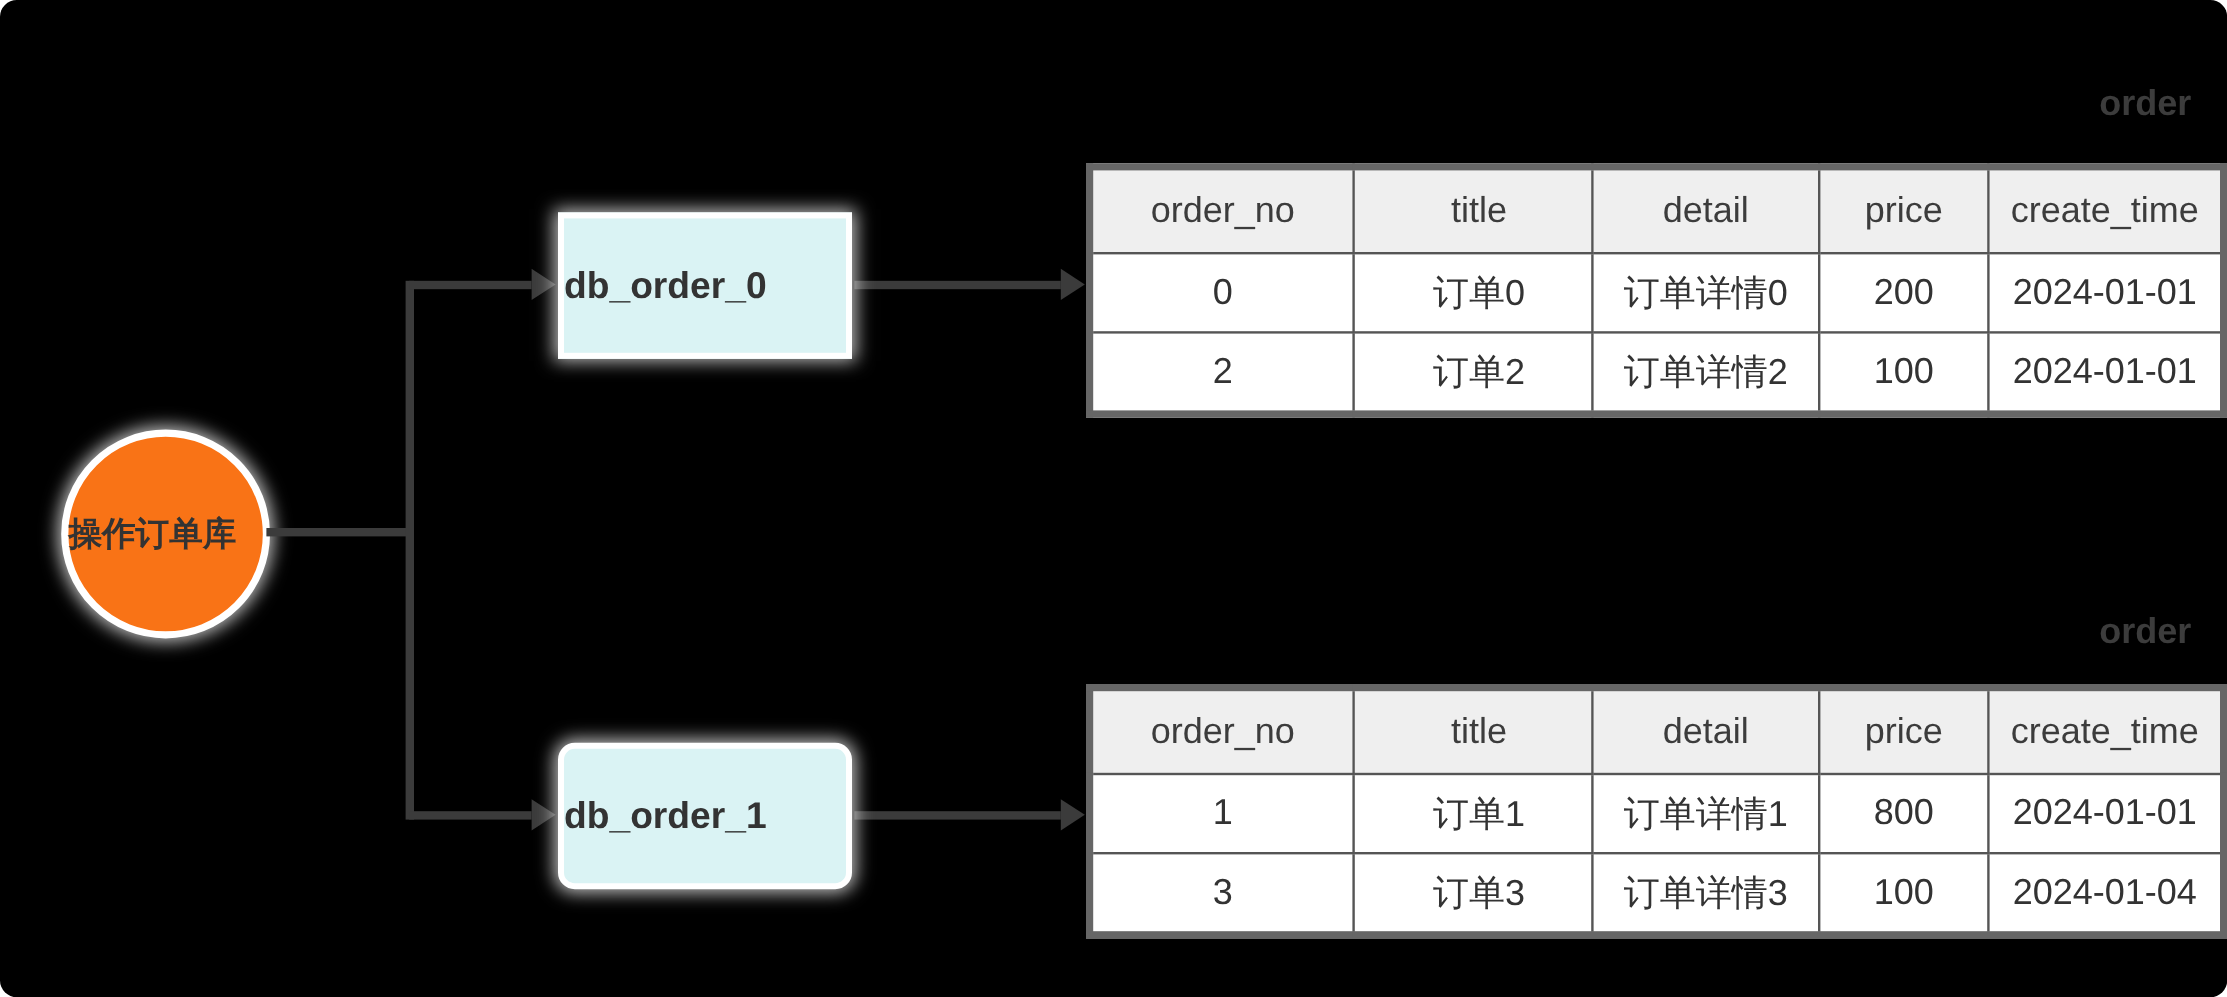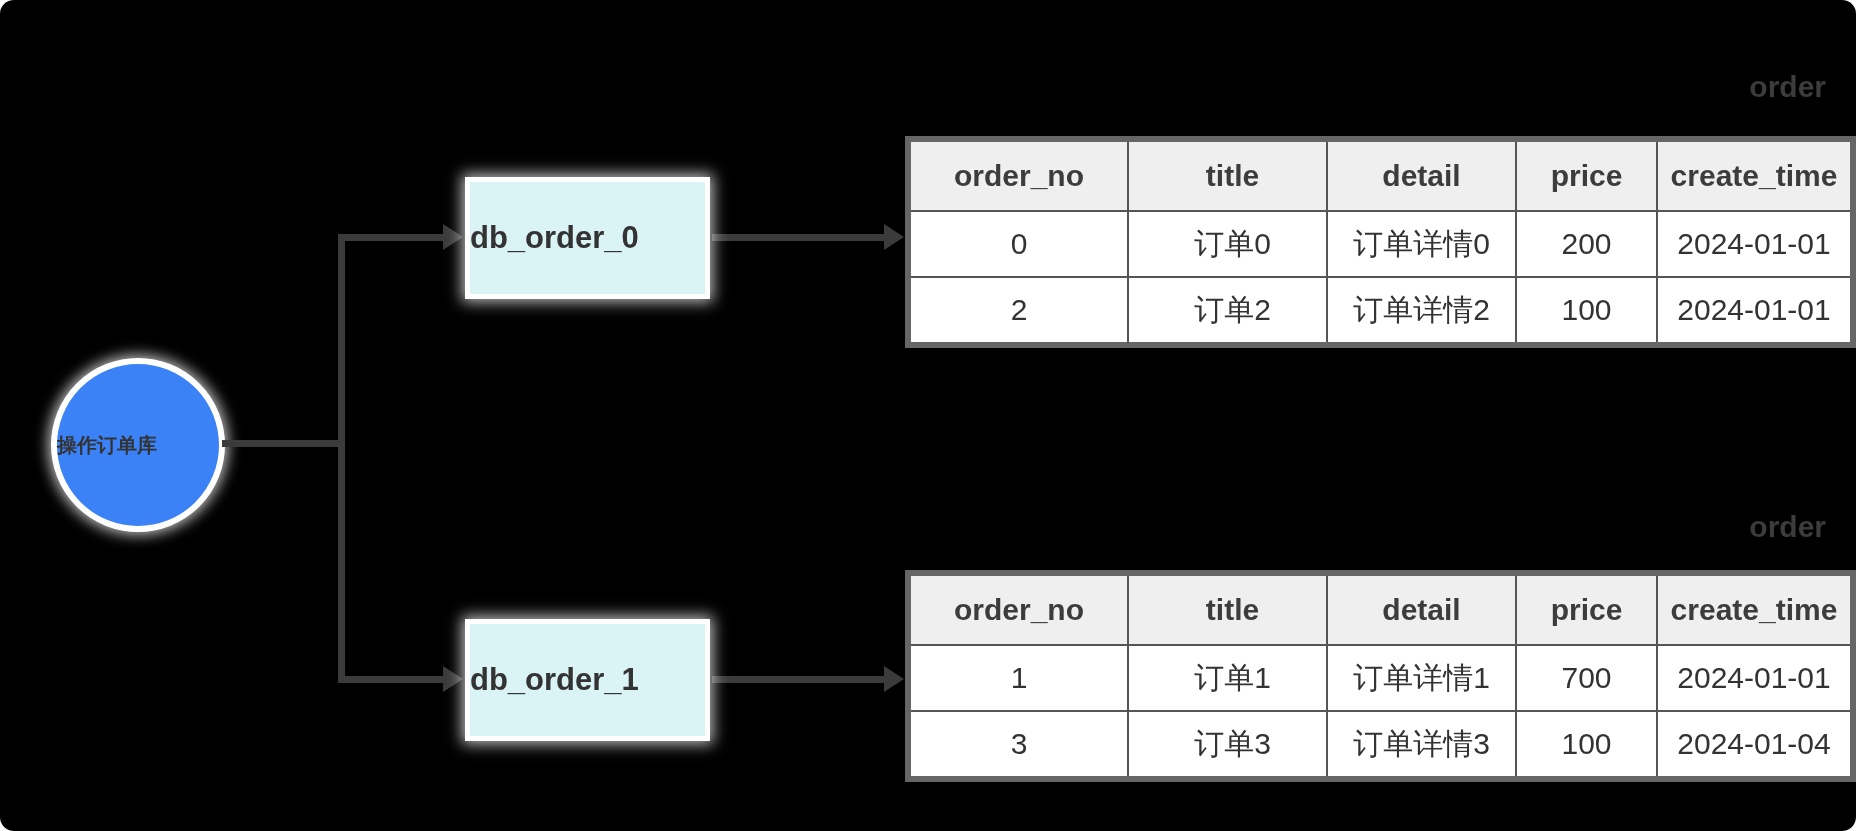--- a/index.html
+++ b/index.html
@@ -4,25 +4,25 @@
 <style>
   html,body{margin:0;padding:0;background:#ffffff;}
   body{font-family:"Liberation Sans","DejaVu Sans",sans-serif;}
   .canvas{position:relative;width:1856px;height:831px;background:#000000;border-radius:14px;overflow:hidden;}
 
   
   .node{position:absolute;display:flex;align-items:center;justify-content:flex-start;
         box-sizing:border-box;color:#333;font-weight:bold;
         box-shadow:0 0 14px 3px rgba(255,255,255,0.75);}
   .circle{left:51px;top:358px;width:174px;height:174px;border-radius:50%;
-          background:#3b82f6;border:6px solid #ffffff;font-size:20px;}
+          background:#f97316;border:6px solid #ffffff;font-size:28px;}
   .dbbox{left:465px;width:245px;height:122px;background:#daf3f4;
          border:5px solid #ffffff;font-size:31px;}
   #db-0{top:177px;}
-  #db-1{top:619px;}
+  #db-1{top:619px;border-radius:14px;}
 
   
   .line{position:absolute;background:#3b3b3b;}
   #ln-source{left:222px;top:440px;width:120px;height:7px;}
   #ln-branch{left:338px;top:234px;width:7px;height:449px;}
   #ln-top{left:341px;top:234px;width:102px;height:7px;}
   #ln-bottom{left:341px;top:676px;width:102px;height:7px;}
   #ln-db0{left:712px;top:234px;width:172px;height:7px;}
   #ln-db1{left:712px;top:676px;width:172px;height:7px;}
 
@@ -41,21 +41,21 @@
   #title-1{top:510px;}
 
   
   .dtable{position:absolute;left:905px;width:921px;border-collapse:collapse;
           table-layout:fixed;background:#ffffff;border:6px solid #666666;
           font-size:30px;color:#333;}
   #table-0{top:136px;}
   #table-1{top:570px;}
   .dtable th,.dtable td{border:2px solid #555555;text-align:center;
           padding:0 2px;overflow:hidden;white-space:nowrap;}
-  .dtable th{background:#efefef;font-weight:bold;color:#3c3c3c;height:68px;}
+  .dtable th{background:#efefef;font-weight:normal;color:#3c3c3c;height:68px;}
   .dtable td{height:64px;background:#ffffff;}
   .dtable th:nth-child(1),.dtable td:nth-child(1){width:212px;}
   .dtable th:nth-child(2),.dtable td:nth-child(2){width:183px;padding-left:12px;}
   .dtable th:nth-child(3),.dtable td:nth-child(3){width:183px;}
   .dtable th:nth-child(4),.dtable td:nth-child(4){width:135px;margin-left:36px;}
   .dtable th:nth-child(5),.dtable td:nth-child(5){width:188px;}
 </style>
 </head>
 <body>
 
@@ -122,21 +122,21 @@
         <th>detail</th>
         <th>price</th>
         <th>create_time</th>
       </tr>
     </thead>
     <tbody>
       <tr>
         <td>1</td>
         <td>订单1</td>
         <td>订单详情1</td>
-        <td>700</td>
+        <td>800</td>
         <td>2024-01-01</td>
       </tr>
       <tr>
         <td>3</td>
         <td>订单3</td>
         <td>订单详情3</td>
         <td>100</td>
         <td>2024-01-04</td>
       </tr>
     </tbody>

